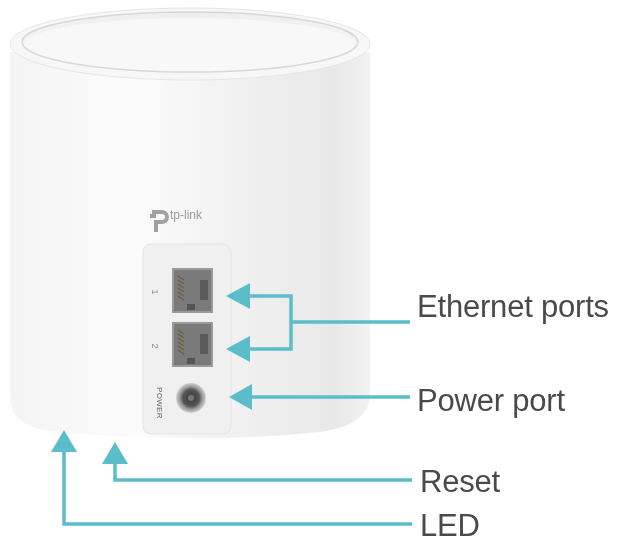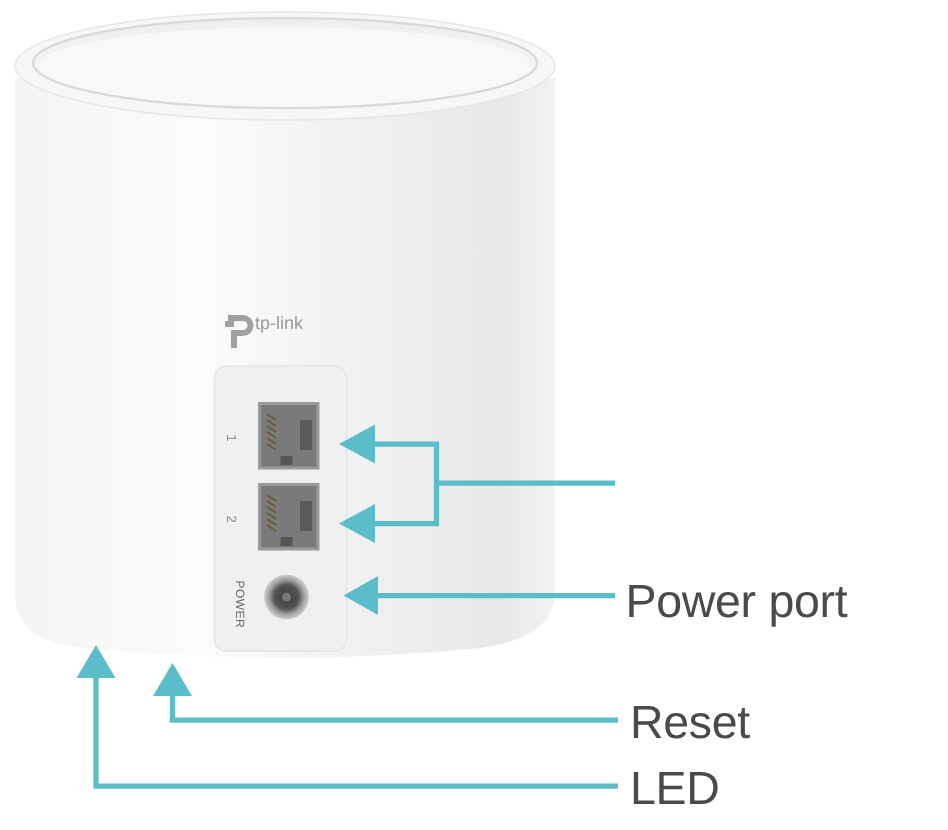--- a/index.html
+++ b/index.html
@@ -106,16 +106,17 @@
       <polygon points="115,442 102,464 128,464"></polygon>
       <polygon points="64,430 51,452 77,452"></polygon>
     </g>
   </svg>
 
   <span class="logo-text" style="left:170px;top:208px;">tp-link</span>
   <span class="port-num" style="left:152px;top:287px;">1</span>
   <span class="port-num" style="left:152px;top:341px;">2</span>
   <span class="power-text" style="left:164px;top:387px;">POWER</span>
 
+  <span class="label" style="left:417px;top:291px;">Ethernet ports</span>
   <span class="label" style="left:417px;top:385px;text-align:right;">Power port</span>
   <span class="label" style="left:420px;top:510px;">LED</span>
   <span class="label" style="left:420px;top:466px;">Reset</span>
 </div>
 
 </body></html>

